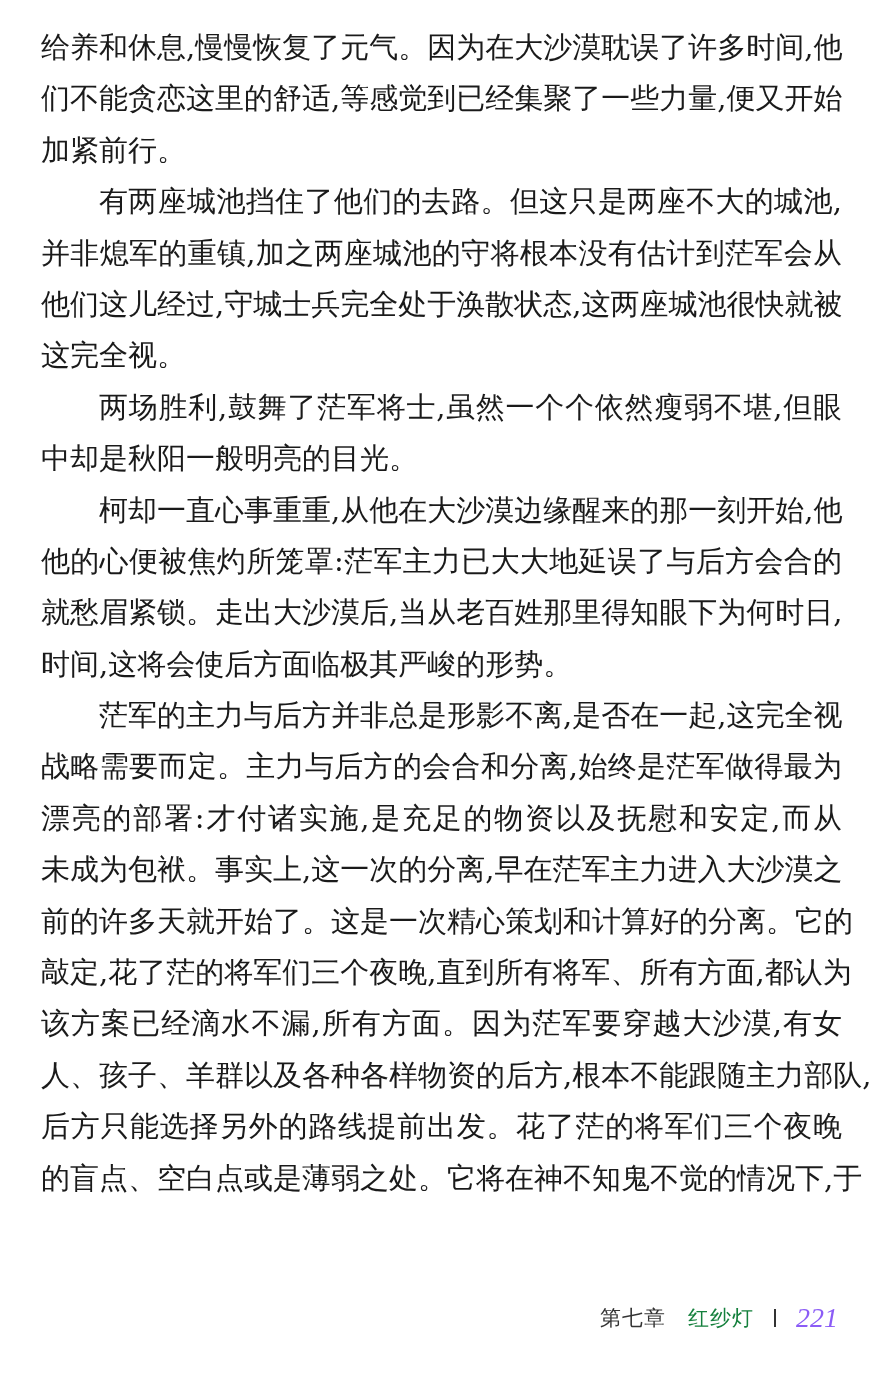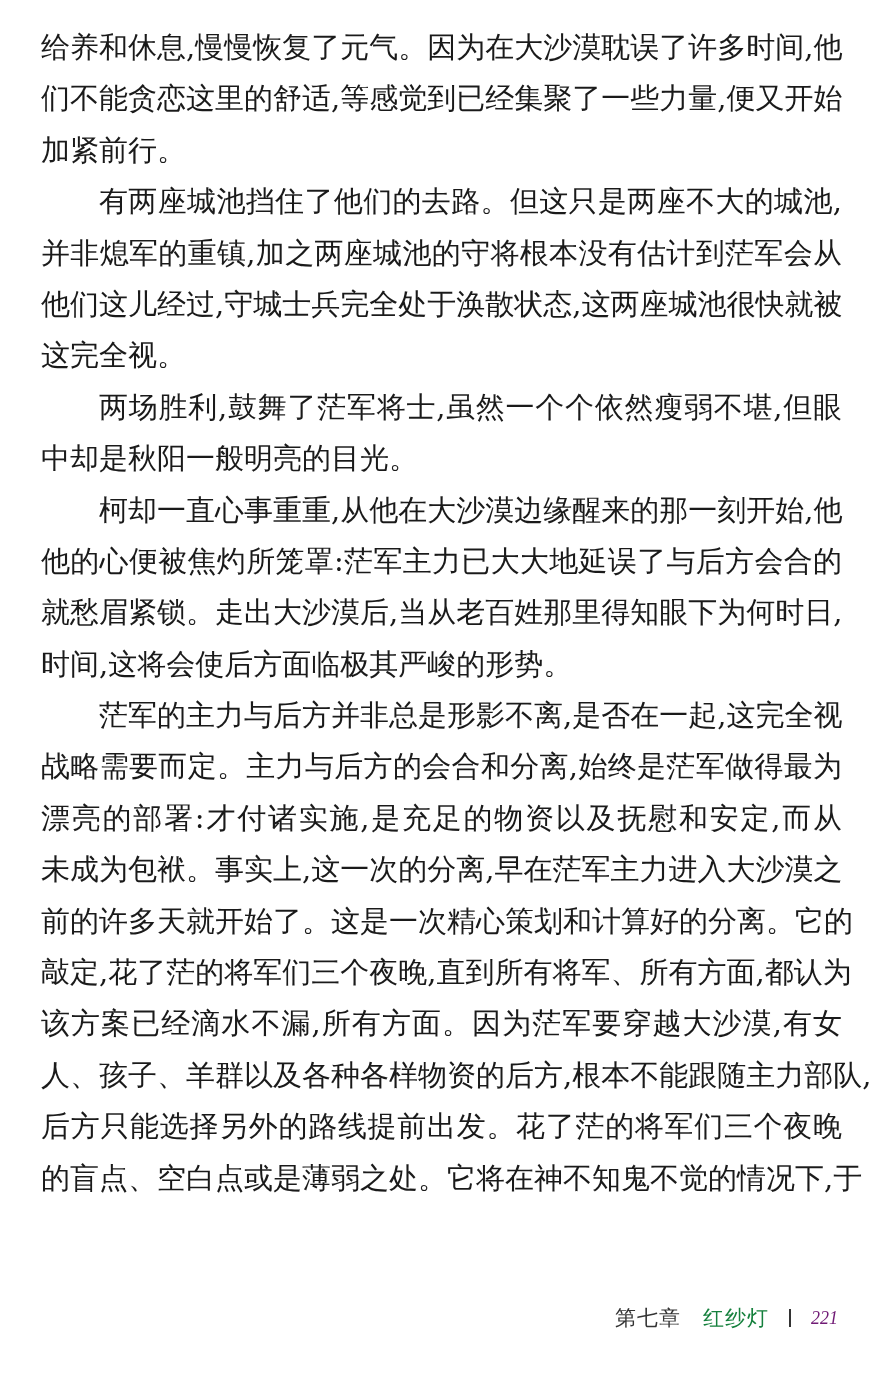--- a/index.html
+++ b/index.html
@@ -63,22 +63,22 @@
     .footer .sep {
       display: inline-block;
       width: 2px;
       height: 18px;
       background: #333;
       margin: 0 20px 0 20px;
     }
     .footer .page-num {
       font-family: "Liberation Serif", "DejaVu Serif", serif;
       font-style: italic;
-      font-size: 18px;
-      color: #701a75;
+      font-size: 28px;
+      color: #8b5cf6;
     }
   </style>
 </head>
 <body>
 
 <div class="page-body">
 
   <div class="paragraph">
     <div class="line">给养和休息,慢慢恢复了元气。因为在大沙漠耽误了许多时间,他</div>
     <div class="line">们不能贪恋这里的舒适,等感觉到已经集聚了一些力量,便又开始</div>

